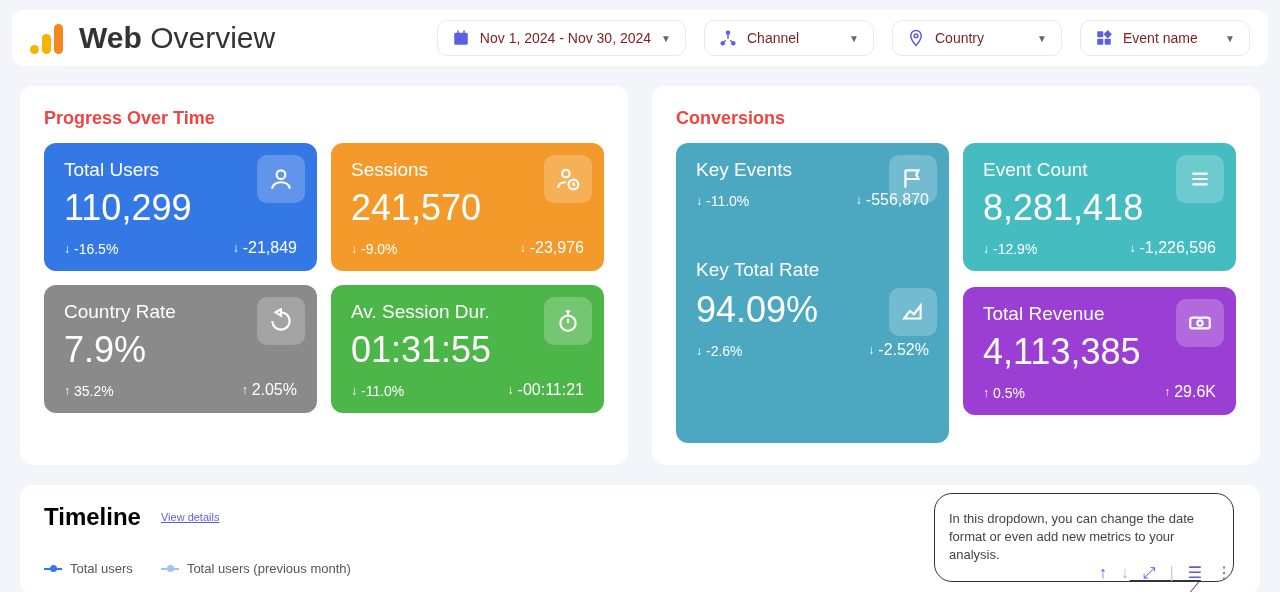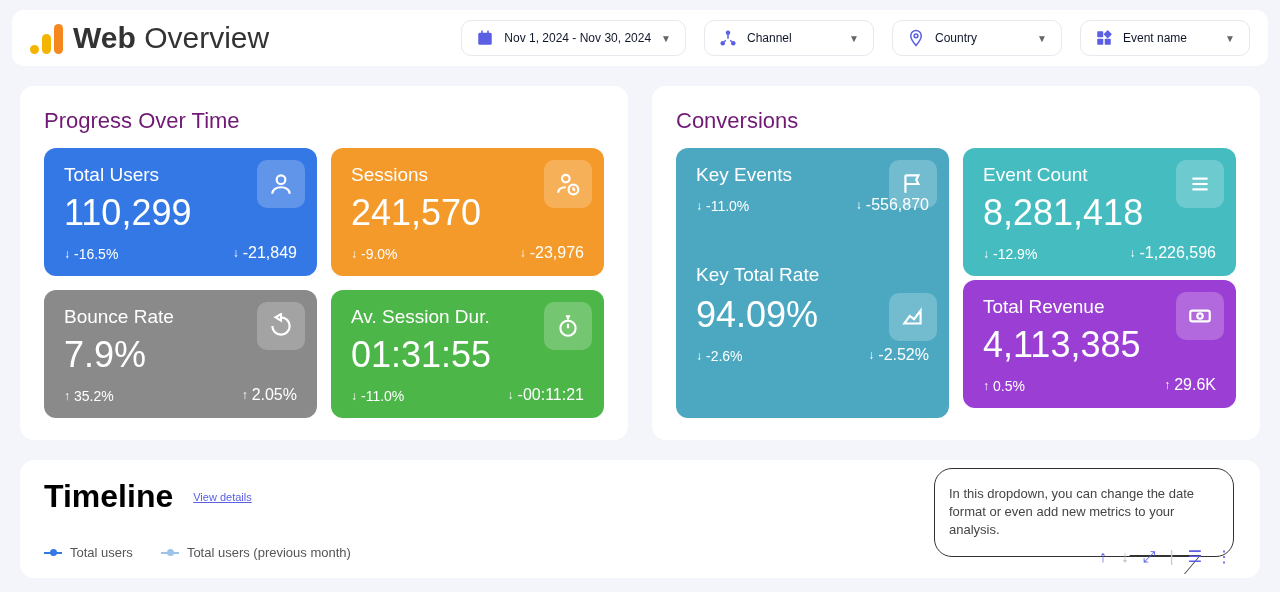--- a/index.html
+++ b/index.html
@@ -1,55 +1,55 @@
 <!DOCTYPE html>
 <html><head>
 <meta charset="utf-8">
 <style>
 *{margin:0;padding:0;box-sizing:border-box;font-family:'Segoe UI',Arial,sans-serif}
 body{background:#f4f5fb;width:1280px;height:592px;overflow:hidden}
 .header{background:#fff;border-radius:12px;margin:10px 12px;padding:10px 18px;display:flex;align-items:center;gap:20px}
-.logo{display:flex;align-items:center;gap:10px}
+.logo{display:flex;align-items:center;gap:16px}
 .logo-bars{display:flex;align-items:flex-end;gap:3px;height:32px}
 .logo-bars span:first-child{width:9px;height:9px;background:#f4b400;border-radius:50%;align-self:flex-end}
 .logo-bars span:nth-child(2){width:9px;height:20px;background:#f4b400;border-radius:5px}
 .logo-bars span:nth-child(3){width:9px;height:30px;background:#f5871f;border-radius:5px}
 .title{font-size:30px;color:#333}
 .title b{font-weight:700}
 .filters{display:flex;gap:18px;margin-left:auto}
 .filter{display:flex;align-items:center;gap:10px;background:#fff;border:1px solid #e8e8ef;border-radius:10px;padding:8px 14px;min-width:170px;cursor:pointer;position:relative}
 .filter .ic{color:#5a5fe3;width:18px;height:18px;display:flex;align-items:center;justify-content:center}
-.filter .lbl{color:#0f172a;font-size:12px;flex:1}
+.filter .lbl{color:#7f1d1d;font-size:14px;flex:1}
 .filter .caret{color:#666;font-size:10px}
 .main{display:flex;gap:24px;padding:10px 20px}
 .panel{background:#fff;border-radius:14px;padding:22px 24px;flex:1}
-.panel h2{font-size:22px;font-weight:400;color:#701a75;margin-bottom:14px}
+.panel h2{font-size:18px;font-weight:700;color:#ef4444;margin-bottom:14px}
 .cards{display:grid;grid-template-columns:1fr 1fr;gap:14px}
 .card{border-radius:12px;padding:16px 20px;color:#fff;position:relative;height:128px}
 .card .ttl{font-size:19px;font-weight:500}
 .card .val{font-size:36px;font-weight:500;margin-top:6px}
 .card .row{display:flex;justify-content:space-between;align-items:flex-end;margin-top:10px;font-size:16px}
 .card .pct,.card .delta{display:flex;align-items:center;gap:4px}
 .card .pct{font-size:14px}
 .card .arrow{font-size:12px}
 .card .badge{position:absolute;top:12px;right:12px;width:48px;height:48px;border-radius:10px;background:rgba(255,255,255,.22);display:flex;align-items:center;justify-content:center}
 .badge svg{width:26px;height:26px;stroke:#fff;fill:none;stroke-width:2}
 .c-blue{background:#3478e5}
 .c-orange{background:#f39a2a}
 .c-gray{background:#8a8a8a}
 .c-green{background:#4db648}
 .c-teal{background:#4ca8c1}
 .c-cyan{background:#45bcc0}
 .c-purple{background:#9b3fd4}
-.tall{height:270px}
+.tall{height:300px}
 .tall.c-teal .val{margin-top:8px}
 .tall .rate-title{margin-top:50px}
 .timeline{background:#fff;border-radius:14px;margin:10px 20px;padding:18px 24px;position:relative}
 .tl-head{display:flex;align-items:center;gap:20px}
-.timeline h2{font-size:32px;font-weight:600}
+.timeline h2{font-size:24px;font-weight:600}
 .vd{color:#5a5fe3;font-size:11px;text-decoration:underline;cursor:pointer}
 .legend{display:flex;gap:28px;margin-top:30px;font-size:13px;color:#555}
 .legend .le{display:flex;align-items:center;gap:8px}
 .legend .dot{width:18px;height:2px;position:relative}
 .legend .dot::after{content:'';position:absolute;left:6px;top:-3px;width:7px;height:7px;border-radius:50%}
 .legend .d1{background:#3478e5}.legend .d1::after{background:#3478e5}
 .legend .d2{background:#9dc3eb}.legend .d2::after{background:#9dc3eb}
 .tooltip{position:absolute;top:8px;right:26px;background:#fff;border:1px solid #333;border-radius:18px;padding:16px 14px;font-size:13px;color:#444;max-width:300px;line-height:1.4}
 .tooltip::after{content:'';position:absolute;bottom:-18px;right:40px;width:70px;height:18px;border-top:1px solid #333;border-right:1px solid #333;border-bottom-right-radius:0;transform:skewX(-40deg)}
 .toolbar{display:flex;gap:14px;align-items:center;margin-top:44px;margin-left:auto;position:absolute;right:28px;bottom:12px;color:#5a5fe3}
@@ -158,21 +158,21 @@
         <div class="badge">
             <svg viewBox="0 0 24 24">
               <circle cx="10" cy="7" r="3.5"></circle>
               <path d="M3 20c0-3.5 3-5 7-5"></path>
               <circle cx="17" cy="17" r="4.5"></circle>
               <path d="M17 15v2l1.5 1"></path>
             </svg>
           </div>
       </div>
       <div class="card c-gray">
-        <div class="ttl">Bounce Rate</div>
+        <div class="ttl">Country Rate</div>
         <div class="val">7.9%</div>
         <div class="row">
             <div class="pct">
               <span class="arrow">↑</span>
               <span>35.2%</span>
             </div>
             <div class="delta">
               <span class="arrow">↑</span>
               <span>2.05%</span>
             </div>
@@ -237,21 +237,21 @@
             <svg viewBox="0 0 24 24">
               <path d="M5 4v16M5 4h12l-2 4 2 4H5"></path>
             </svg>
           </div>
         <div class="badge" style="top:145px">
             <svg viewBox="0 0 24 24">
               <path d="M4 18l5-7 4 3 6-8v12z"></path>
             </svg>
           </div>
       </div>
-      <div style="display:flex;flex-direction:column;gap:4px">
+      <div style="display:flex;flex-direction:column;gap:16px">
         <div class="card c-cyan">
           <div class="ttl">Event Count</div>
           <div class="val">8,281,418</div>
           <div class="row">
               <div class="pct">
                 <span class="arrow">↓</span>
                 <span>-12.9%</span>
               </div>
               <div class="delta">
                 <span class="arrow">↓</span>

